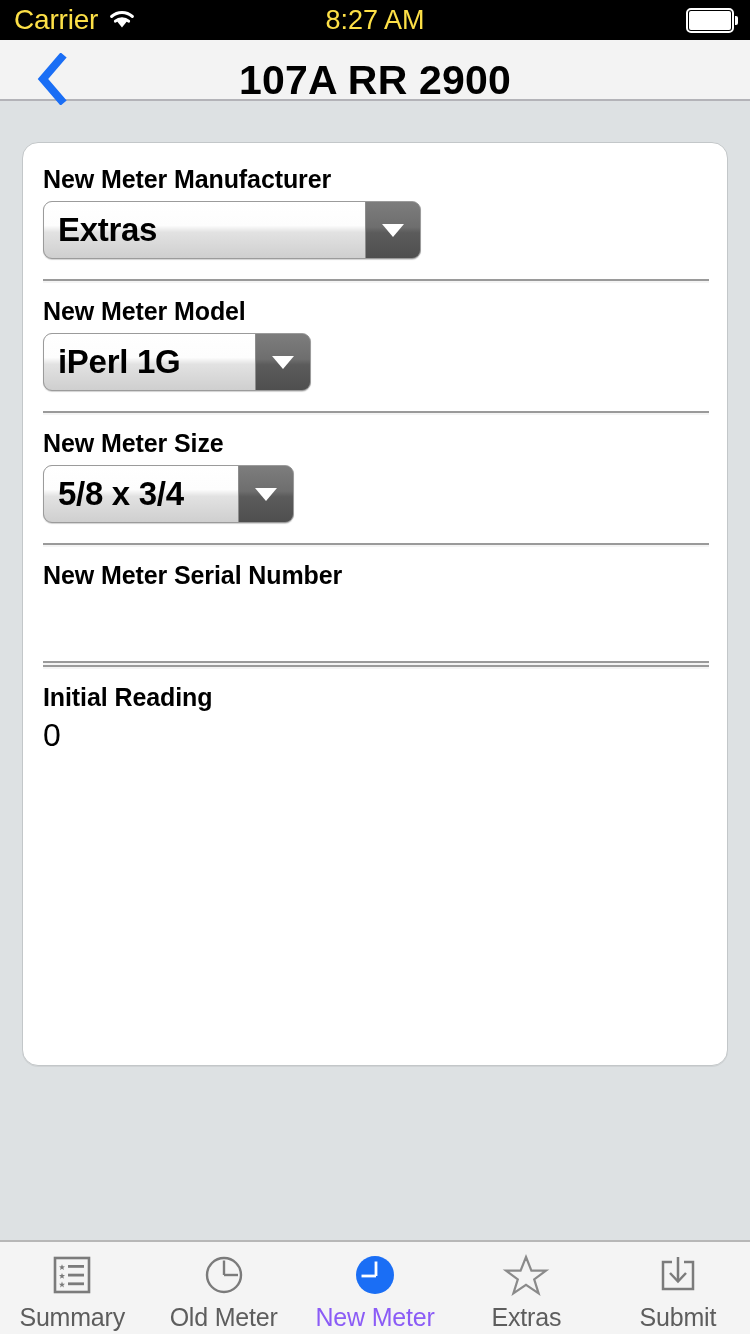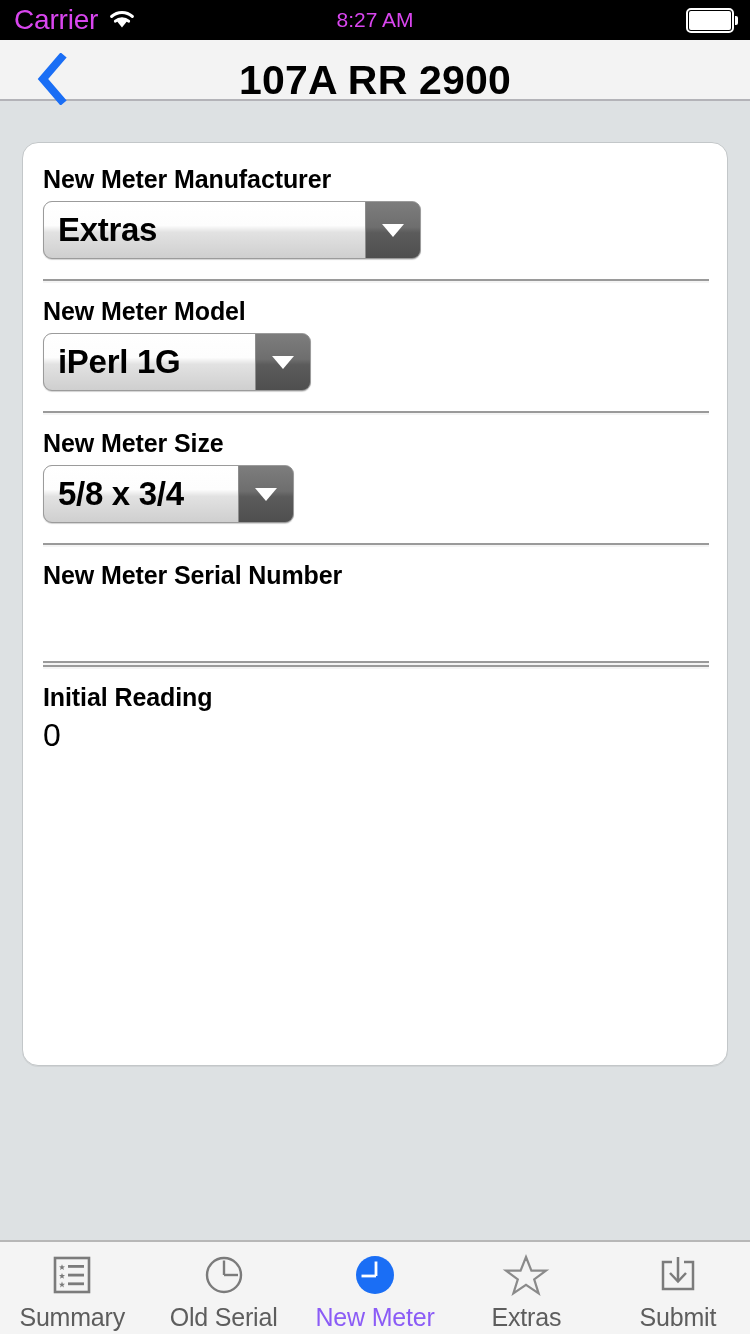--- a/index.html
+++ b/index.html
@@ -8,29 +8,29 @@
     background:#ffffff;
     font-family:"Liberation Sans", sans-serif;
     -webkit-font-smoothing:antialiased;
     overflow:hidden;
   }
   #app { position:relative; width:750px; height:1334px; background:#dde1e3; }
 
   
   .statusbar {
     position:absolute; left:0; top:0; width:750px; height:40px;
-    background:#000; color:#d946ef;
+    background:#000; color:#fde047;
     display:flex; align-items:center;
   }
   .sb-left { position:absolute; left:14px; display:flex; align-items:center; gap:9px; }
   .sb-carrier { font-size:28px; letter-spacing:-0.2px; line-height:1; }
   .sb-wifi { display:block; }
   .sb-center {
     position:absolute; left:0; width:750px; text-align:center;
-    font-size:21px; letter-spacing:0px;
+    font-size:27px; letter-spacing:0px;
   }
   .sb-right { position:absolute; right:12px; display:flex; align-items:center; }
   .battery { position:relative; width:52px; height:25px; }
   .battery .shell {
     position:absolute; left:0; top:0; width:48px; height:25px;
     border:2px solid #fff; border-radius:5px;
   }
   .battery .fill {
     position:absolute; left:3px; top:3px; width:42px; height:19px;
     background:#fff; border-radius:2px;
@@ -254,21 +254,21 @@
     </button>
 
     <button class="tab">
       <span class="tab-ico">
         <svg width="48" height="48" viewBox="0 0 48 48">
           <circle cx="24" cy="24" r="17" fill="none" stroke="#7b7b7b" stroke-width="2.4"></circle>
           <line x1="24" y1="24" x2="24" y2="9.5" stroke="#7b7b7b" stroke-width="2.4"></line>
           <line x1="24" y1="24" x2="38" y2="24" stroke="#7b7b7b" stroke-width="2.4"></line>
         </svg>
       </span>
-      <span class="tab-lbl">Old Serial</span>
+      <span class="tab-lbl">Old Meter</span>
     </button>
 
     <button class="tab active">
       <span class="tab-ico">
         <svg width="48" height="48" viewBox="0 0 48 48">
           <circle cx="24" cy="24" r="19" fill="#1a6ef5"></circle>
           <line x1="25" y1="25" x2="25" y2="10.5" stroke="#ffffff" stroke-width="2.8"></line>
           <line x1="25" y1="25" x2="10.5" y2="25" stroke="#ffffff" stroke-width="2.8"></line>
         </svg>
       </span>

